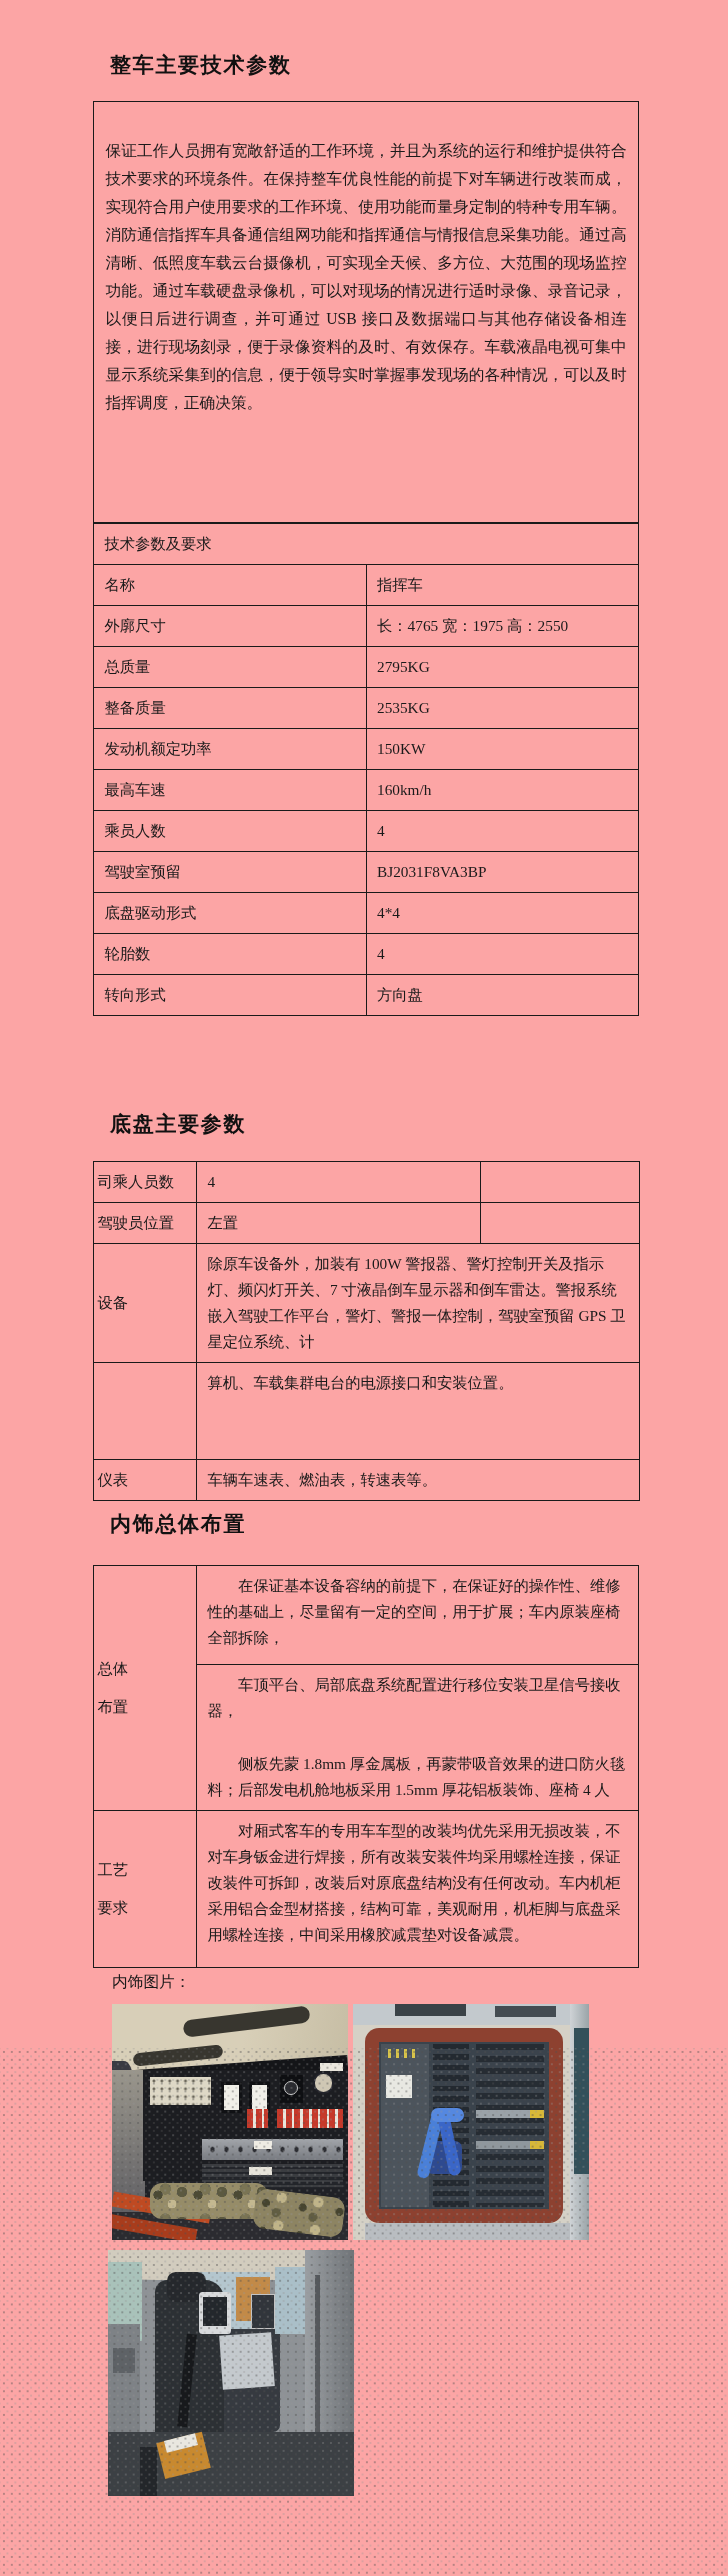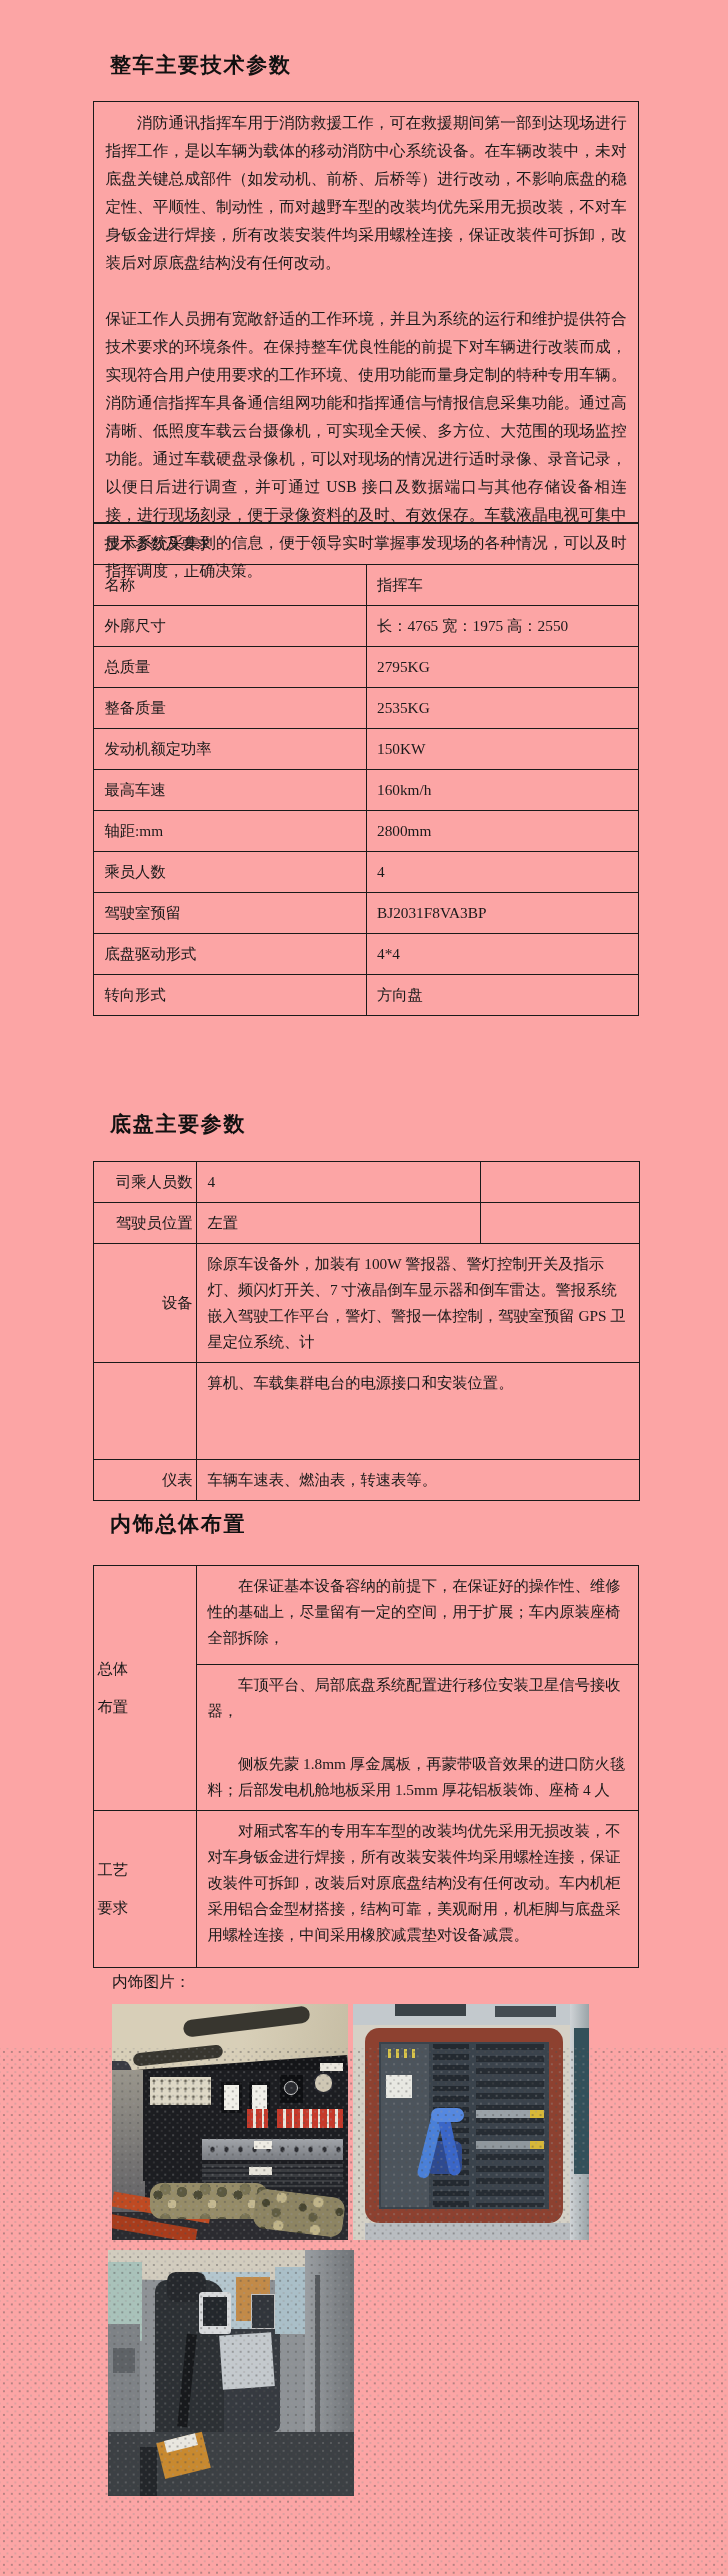--- a/index.html
+++ b/index.html
@@ -14,21 +14,21 @@
   .pgap{margin-top:28px !important;}
   
   table.doc{position:absolute;left:93px;border-collapse:collapse;table-layout:fixed;width:546px;
             font-size:15.3px;box-sizing:border-box;}
   table.doc td{border:1.3px solid #1a1a1a;padding:7px 10.5px;vertical-align:top;box-sizing:border-box;
                overflow:hidden;line-height:26px;}
   .t1{top:523px;}
   .t1 .c1{width:260px;}
   .t2{top:1161px;}
   .t2 .c1{width:103px;} .t2 .c2{width:284px;} .t2 .c3{width:159px;}
-  .t2 td.lbl{text-align:right;padding:7px 3.5px;}
+  .t2 td.lbl{text-align:left;padding:7px 3.5px;}
   .t2 td.mid{vertical-align:middle;}
   .t3{top:1565px;}
   .t3 .c1{width:103px;}
   .t3 td.lbl2{text-align:left;vertical-align:middle;padding:3.5px;}
   .t3 td.lbl2 span{display:block;line-height:38px;}
   .t3 td p{margin:0;}
   .t3 .gap31{margin-top:27px;}
   .h46{height:40px;} .h47{height:41px;} .h37{height:32px;} .h44{height:38px;} .h45{height:39px;}
   .h115{height:101px;} .h111{height:97px;} .h43{height:38px;} .h113{height:99px;}
   .h127{height:111px;} .h180{height:157px;}
@@ -124,21 +124,20 @@
     background-size:7.9px 7.9px,7.9px 7.9px;background-position:0 0,3.5px 4.4px;}
 </style>
 </head>
 <body>
 
 <div id="page">
 
   <h2 class="doc-h" style="top:51px;">整车主要技术参数</h2>
 
   <div class="intro-box">
-    <p class="indent">消防通讯指挥车用于消防救援工作，可在救援期间第一部到达现场进行指挥工作，是以车辆为载体的移动消防中心系统设备。在车辆改装中，未对底盘关键总成部件（如发动机、前桥、后桥等）进行改动，不影响底盘的稳定性、平顺性、制动性，而对越野车型的改装均优先采用无损改装，不对车身钣金进行焊接，所有改装安装件均采用螺栓连接，保证改装件可拆卸，改装后对原底盘结构没有任何改动。</p>
     <p class="pgap">保证工作人员拥有宽敞舒适的工作环境，并且为系统的运行和维护提供符合技术要求的环境条件。在保持整车优良性能的前提下对车辆进行改装而成，实现符合用户使用要求的工作环境、使用功能而量身定制的特种专用车辆。消防通信指挥车具备通信组网功能和指挥通信与情报信息采集功能。通过高清晰、低照度车载云台摄像机，可实现全天候、多方位、大范围的现场监控功能。通过车载硬盘录像机，可以对现场的情况进行适时录像、录音记录，以便日后进行调查，并可通过 USB 接口及数据端口与其他存储设备相连接，进行现场刻录，便于录像资料的及时、有效保存。车载液晶电视可集中显示系统采集到的信息，便于领导实时掌握事发现场的各种情况，可以及时指挥调度，正确决策。</p>
   </div>
 
   <table class="doc t1">
     <tbody>
         <tr class="h46">
       <td colspan="2">技术参数及要求</td>
     </tr>
     <tr class="h46">
           <td class="c1">名称</td>
@@ -158,34 +157,34 @@
         </tr>
     <tr class="h47">
           <td class="c1">发动机额定功率</td>
           <td>150KW</td>
         </tr>
     <tr class="h47">
           <td class="c1">最高车速</td>
           <td>160km/h</td>
         </tr>
     <tr class="h47">
-          <td class="c1">轴距:mm</td>
-          <td>2800mm</td>
-        </tr>
-    <tr class="h47">
           <td class="c1">乘员人数</td>
           <td>4</td>
         </tr>
     <tr class="h47">
           <td class="c1">驾驶室预留</td>
           <td>BJ2031F8VA3BP</td>
         </tr>
     <tr class="h47">
           <td class="c1">底盘驱动形式</td>
           <td>4*4</td>
+        </tr>
+    <tr class="h47">
+          <td class="c1">轮胎数</td>
+          <td>4</td>
         </tr>
     <tr class="h37">
           <td class="c1">转向形式</td>
           <td>方向盘</td>
         </tr>
   </tbody>
     </table>
 
   <h2 class="doc-h" style="top:1110px;">底盘主要参数</h2>
 

